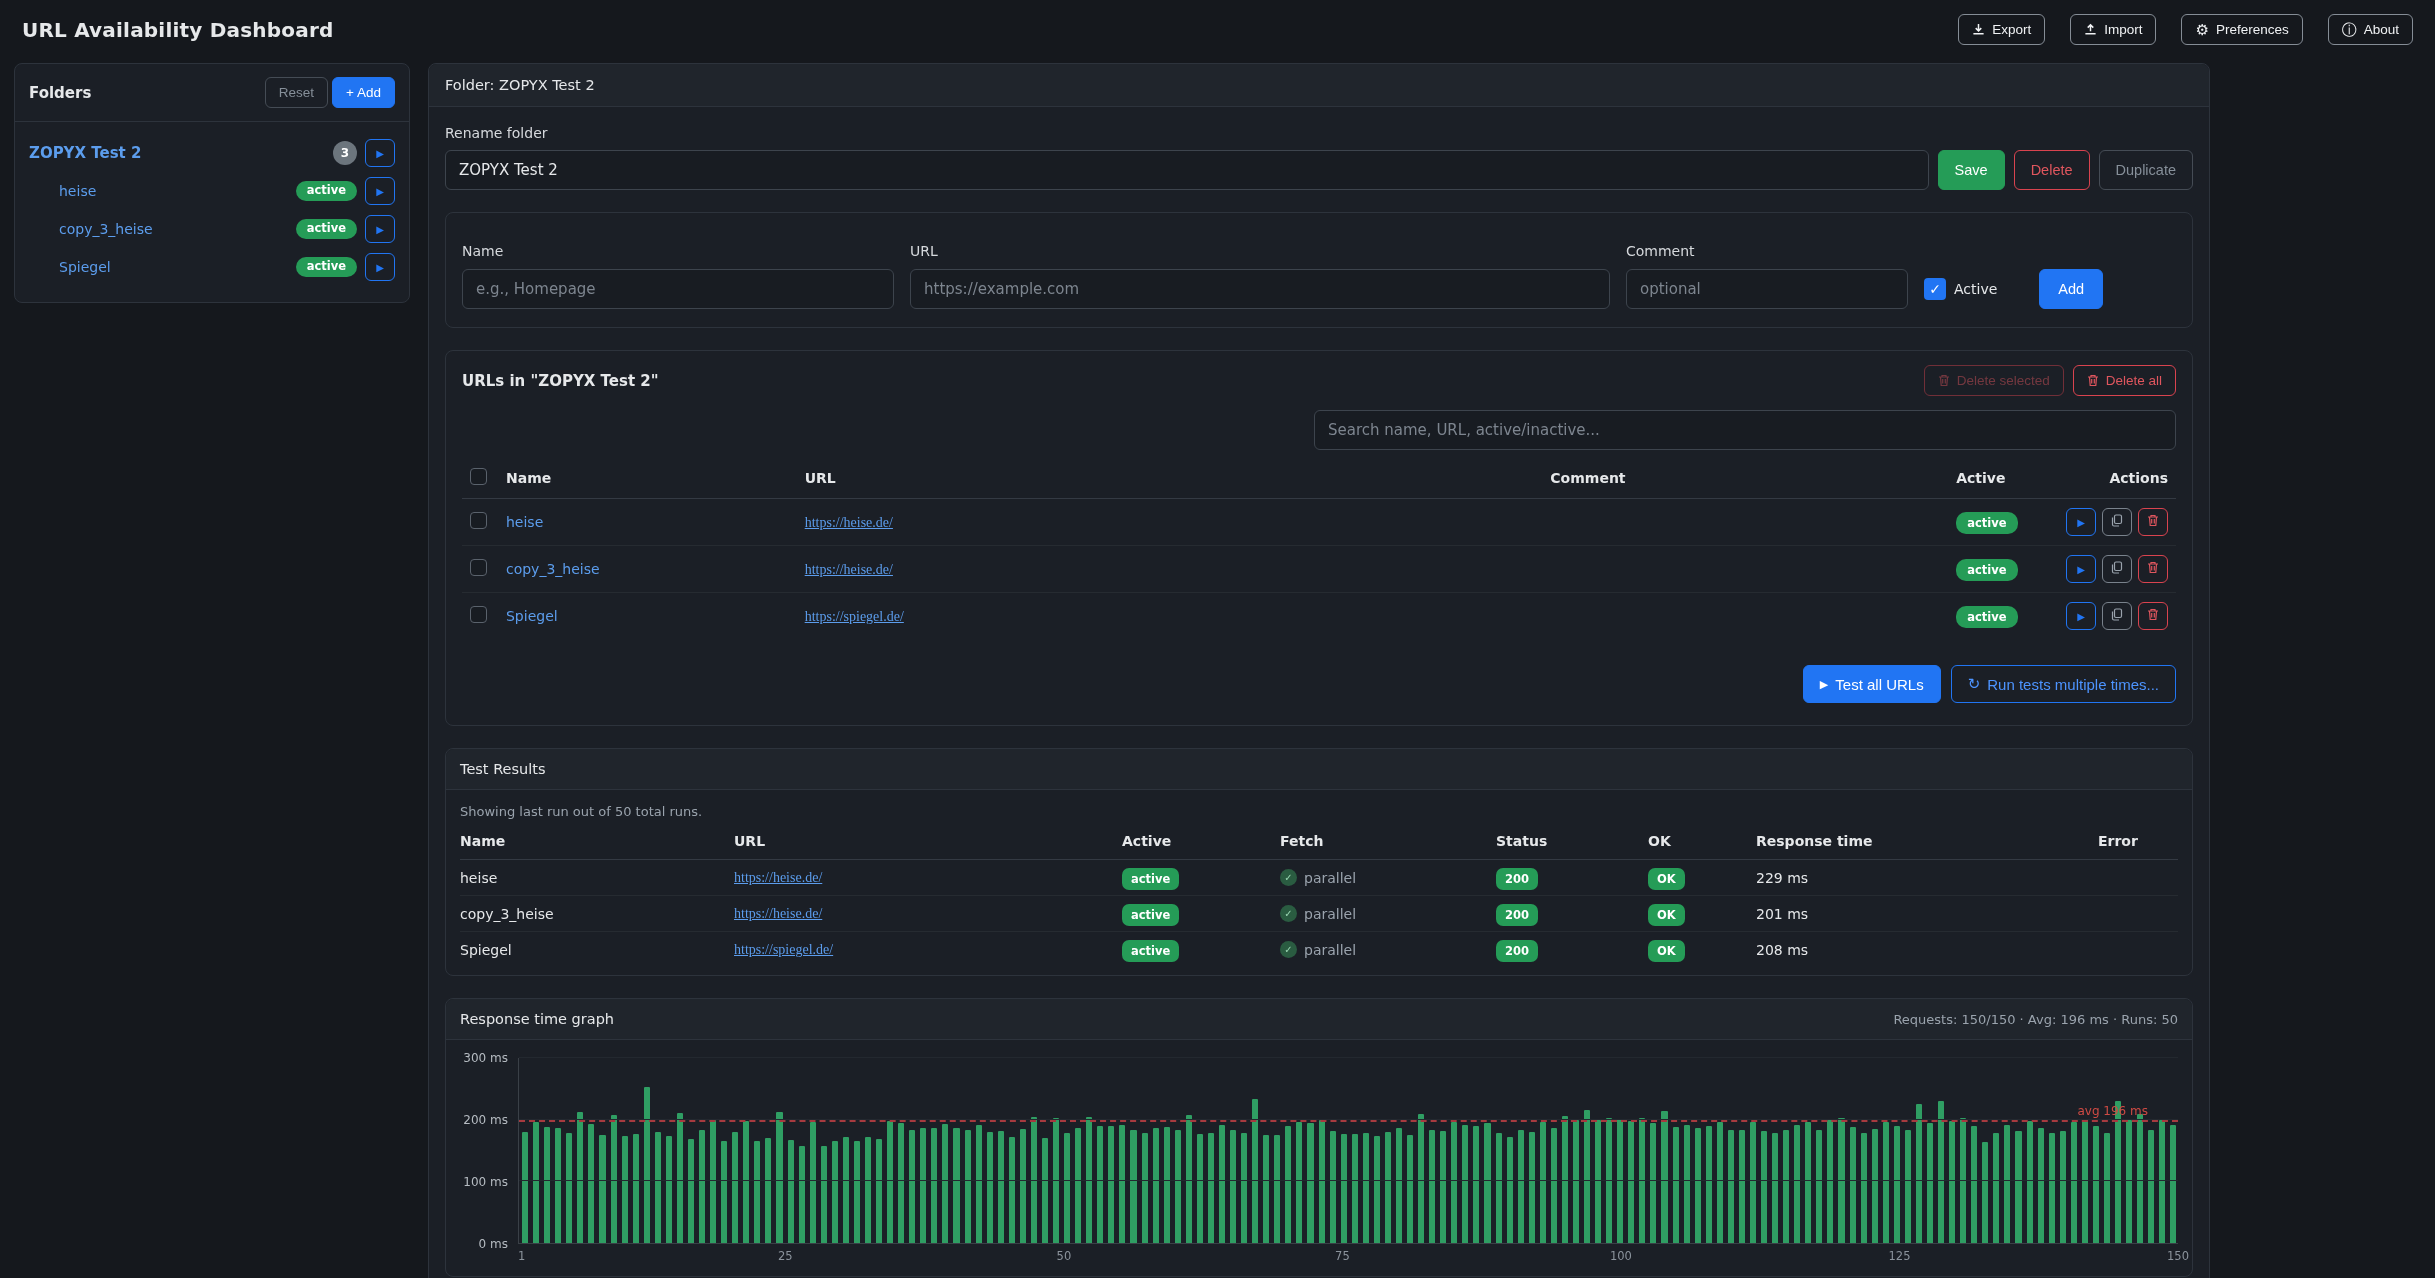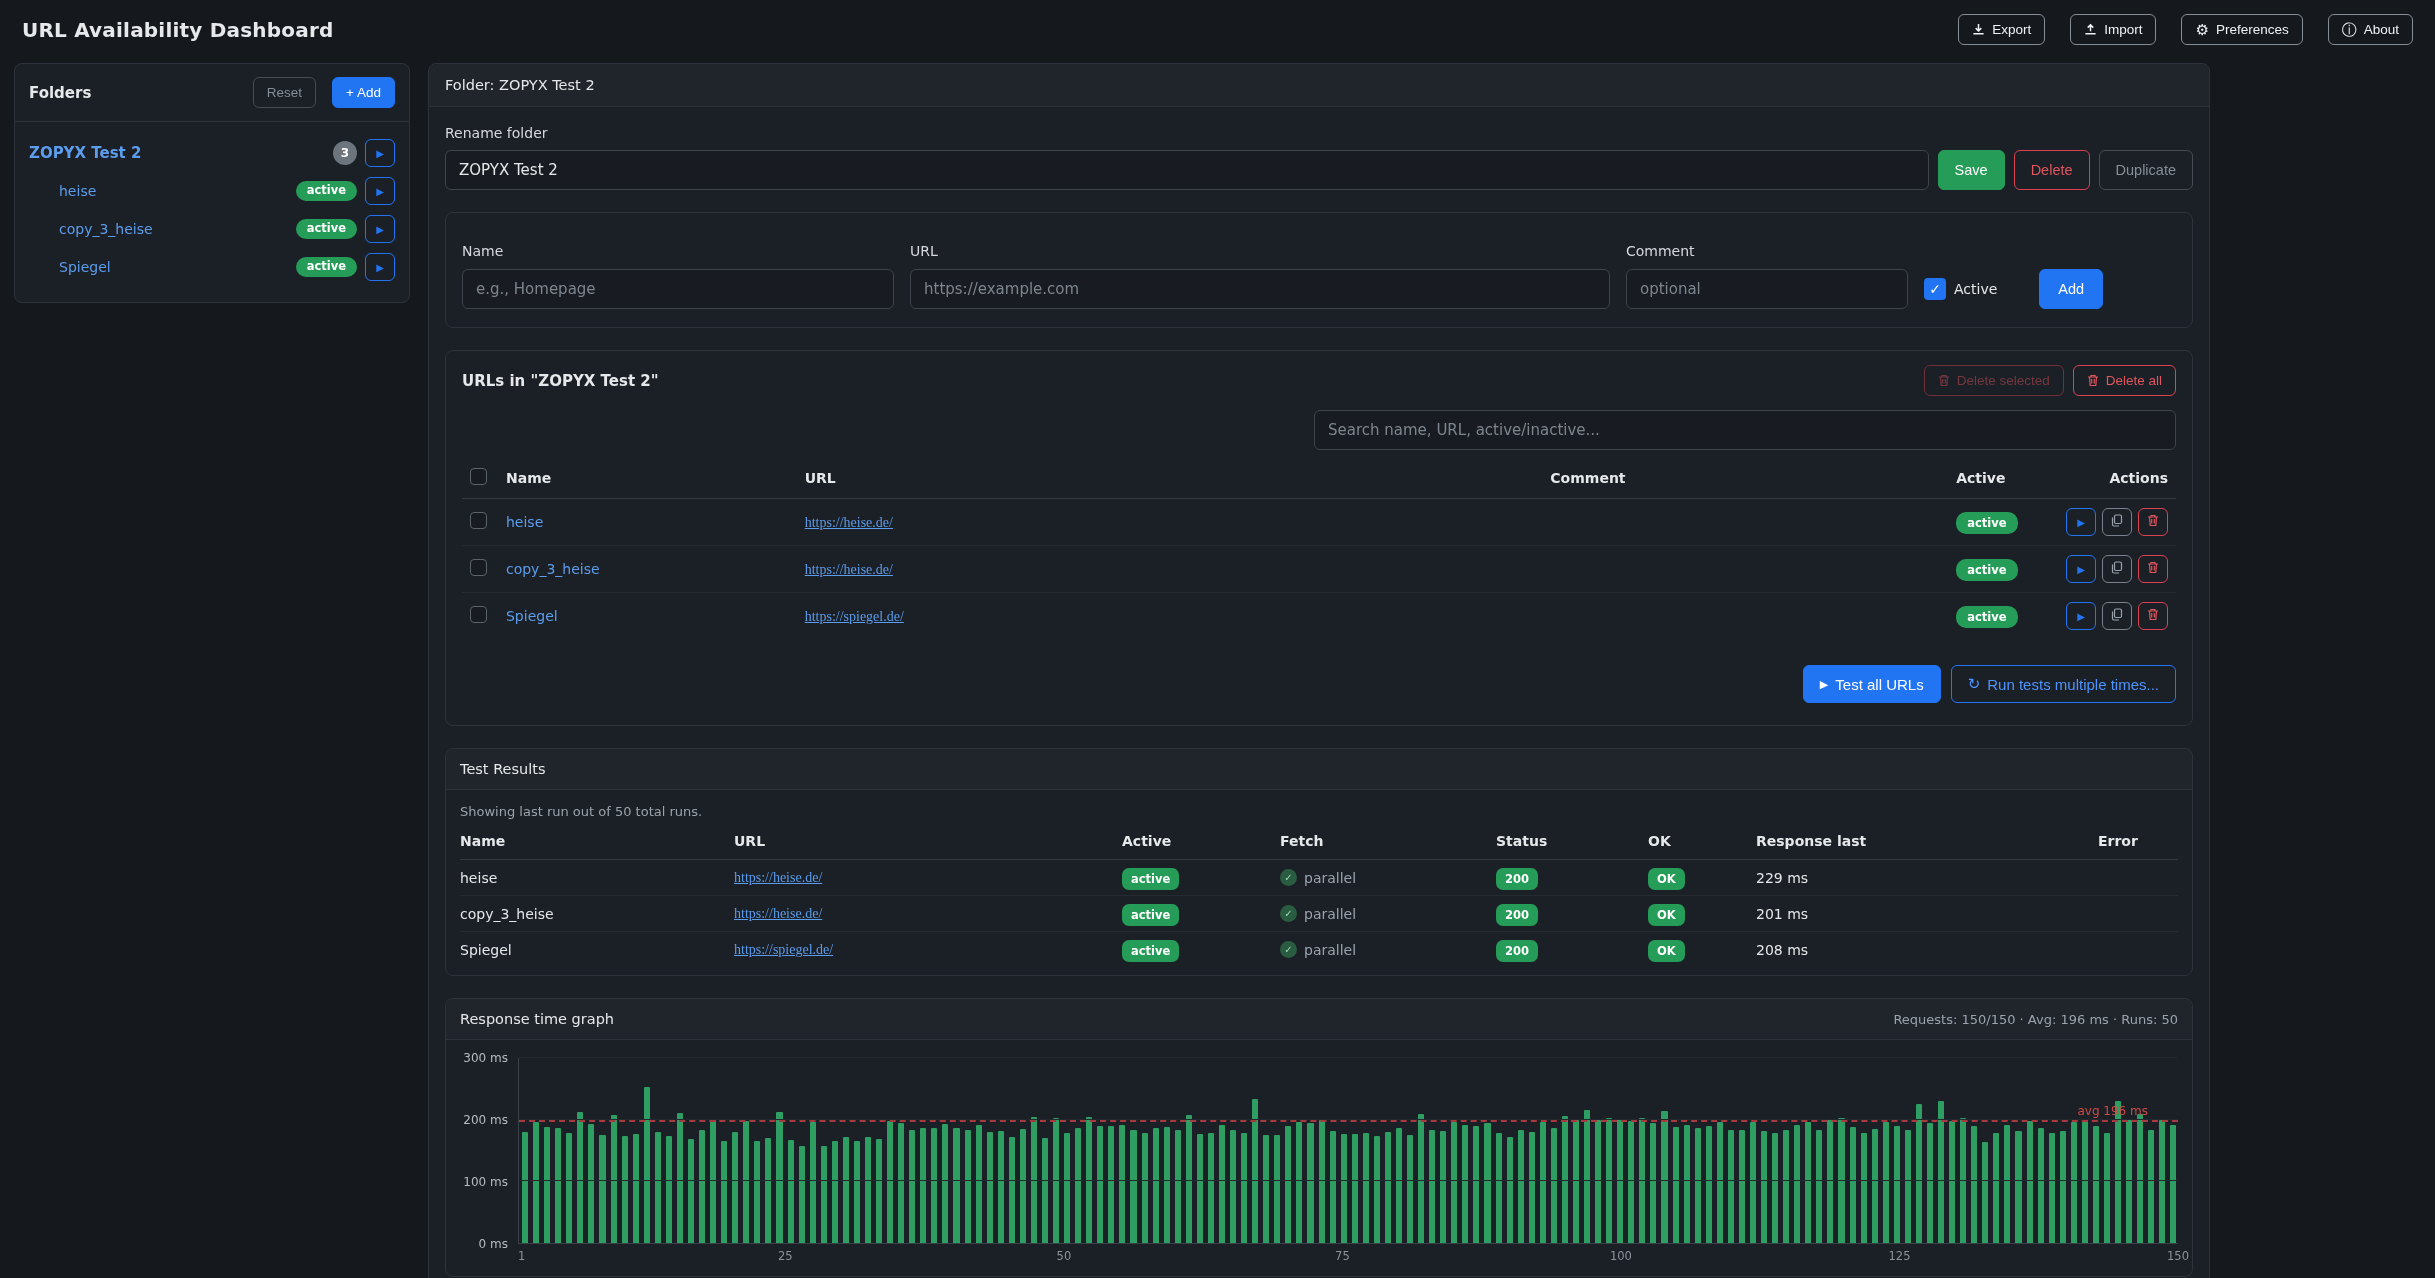--- a/index.html
+++ b/index.html
@@ -17,21 +17,21 @@
 
   
   .layout { display:flex; align-items:flex-start; gap:18px; padding:8px 14px 0 14px; }
   .panel { background:#1b1f26; border:1px solid #2d333c; border-radius:8px; }
 
   
   .sidebar { width:396px; flex:none; }
   .sidebar-header { display:flex; justify-content:space-between; align-items:center;
     padding:13px 14px; border-bottom:1px solid #2d333c; }
   .sidebar-header .title { font-size:15px; font-weight:700; }
-  .sidebar-header .hdr-btns { display:flex; gap:16px; }
+  .sidebar-header .hdr-btns { display:flex; gap:4px; }
   .btn-muted { border:1px solid #454c55; color:#868f99; background:transparent; }
   .btn-blue { background:#2175f3; border:1px solid #2175f3; color:#fff; }
   .tree { padding:12px 14px 16px 14px; }
   .tree-row { display:flex; justify-content:space-between; align-items:center; padding:5px 0; }
   .folder-name { color:#5c9ded; font-weight:700; font-size:15px; cursor:pointer; }
   .node-name { color:#5c9ded; font-size:14px; cursor:pointer; }
   .tree-child { padding-left:30px; }
   .count-badge { width:24px; height:24px; border-radius:50%; background:#6c757d; color:#fff;
     font-size:12px; font-weight:700; display:inline-flex; align-items:center; justify-content:center; }
   .badge-active { background:#259c57; color:#fff; font-size:11.5px; font-weight:700;
@@ -372,21 +372,21 @@
           <div class="results-note">Showing last run out of 50 total runs.</div>
           <table class="results-table">
             <thead>
               <tr>
                 <th style="width:266px; padding-left:0;">Name</th>
                 <th style="width:388px;">URL</th>
                 <th style="width:158px;">Active</th>
                 <th style="width:216px;">Fetch</th>
                 <th style="width:152px;">Status</th>
                 <th style="width:108px;">OK</th>
-                <th style="width:342px;">Response last</th>
+                <th style="width:342px;">Response time</th>
                 <th>Error</th>
               </tr>
             </thead>
             <tbody>
               <tr>
                 <td style="padding-left:0;">heise</td>
                 <td><a class="url-link">https://heise.de/</a></td>
                 <td><span class="badge-sq">active</span></td>
                 <td>
                     <span class="fetch-cell">

